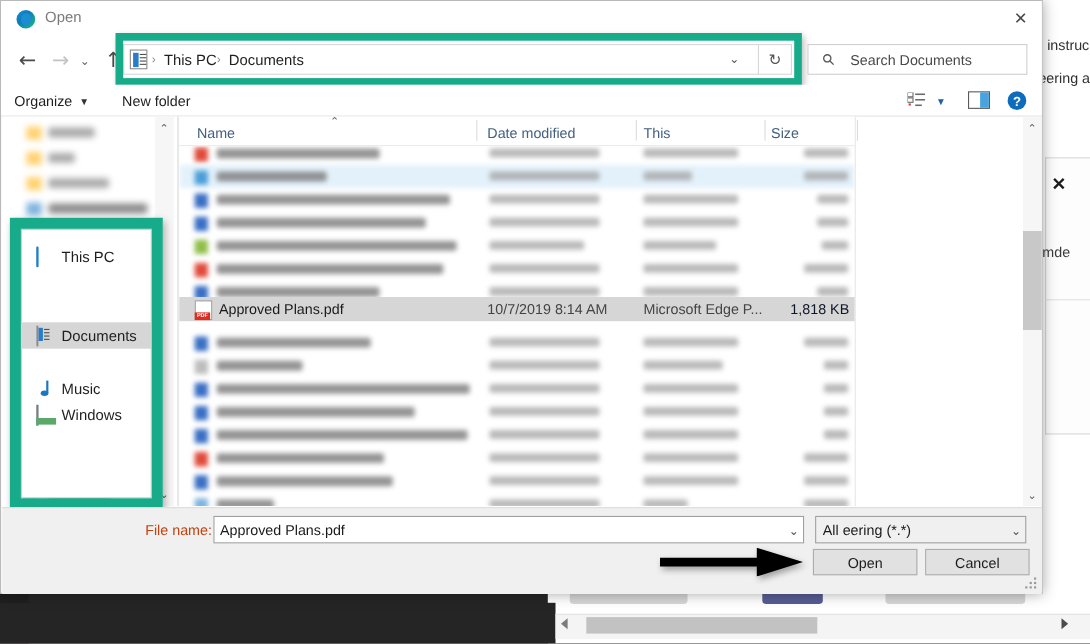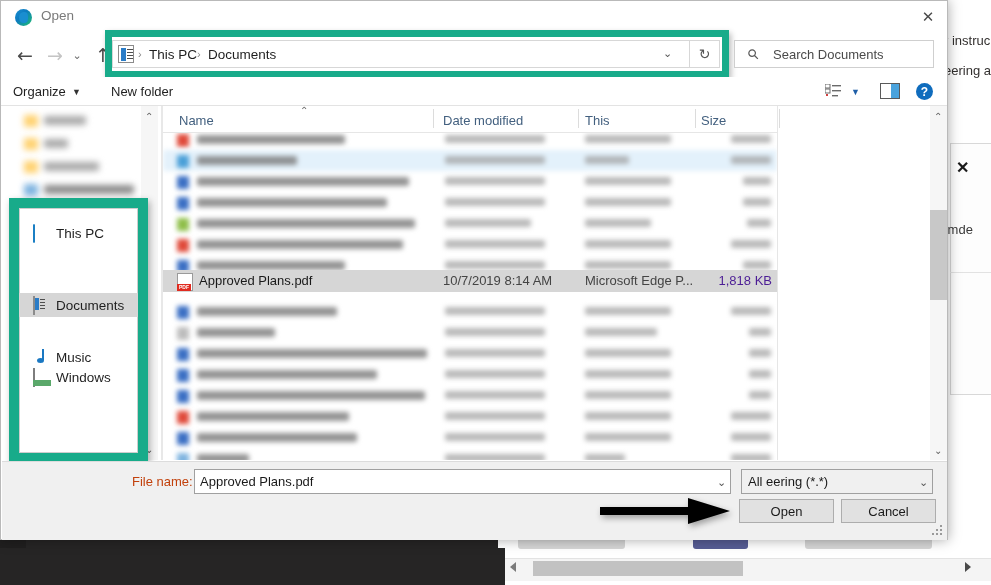--- a/index.html
+++ b/index.html
@@ -250,21 +250,21 @@
     content:"PDF";position:absolute;left:-1px;bottom:-1px;width:14px;height:7px;
     background:#e02b20;color:#ffffff;font-size:5px;font-weight:bold;line-height:7px;
     text-align:center;font-family:"Liberation Sans",sans-serif;
   }
   .fname{position:absolute;left:36px;top:3px;font-size:13px;color:#1a1a1a;
     font-family:"Liberation Sans",sans-serif;white-space:nowrap;}
   .fdate{position:absolute;left:280px;top:3px;font-size:13px;color:#444;
     font-family:"Liberation Sans",sans-serif;}
   .ftype{position:absolute;left:422px;top:3px;font-size:13px;color:#444;
     font-family:"Liberation Sans",sans-serif;}
-  .fsize{position:absolute;right:5px;top:3px;font-size:13px;color:#4c1d95;
+  .fsize{position:absolute;right:5px;top:3px;font-size:13px;color:#0f172a;
     font-family:"Liberation Sans",sans-serif;}
   .blurrow{position:absolute;left:0;width:614px;height:21px;filter:blur(2.6px);}
   .br-ic{position:absolute;left:14px;top:5px;width:12px;height:13px;border-radius:1px;}
   .br-nm{position:absolute;left:34px;top:6px;height:9px;background:#7d7d7d;border-radius:2px;opacity:.82;}
   .br-dt{position:absolute;left:282px;top:6px;width:100px;height:8px;background:#9b9b9b;border-radius:2px;opacity:.7;}
   .br-tp{position:absolute;left:422px;top:6px;width:86px;height:8px;background:#9b9b9b;border-radius:2px;opacity:.7;}
   .br-sz{position:absolute;right:6px;top:6px;width:40px;height:8px;background:#9b9b9b;border-radius:2px;opacity:.7;}
 
   
   #main-scroll{position:absolute;left:929px;top:105px;width:17px;height:354px;background:#f6f6f6;}
@@ -411,21 +411,21 @@
   <div id="hl-sidebar-inner"></div>
 
   <div class="side-item" style="top:220px;">
     <span class="si-icon"><span class="ic-thispc"></span></span>
     <span class="si-label">This PC</span>
   </div>
   <div class="side-item selected" style="top:292px;">
     <span class="si-icon"><span class="ic-doc"></span></span>
     <span class="si-label">Documents</span>
   </div>
-  <div class="side-item" style="top:340px;align-items:flex-end;">
+  <div class="side-item" style="top:340px;">
     <span class="si-icon"><span class="ic-music"></span></span>
     <span class="si-label">Music</span>
   </div>
   <div class="side-item" style="top:364px;">
     <span class="si-icon"><span class="ic-pictures"></span></span>
     <span class="si-label">Windows</span>
   </div>
 
   <div id="hl-sidebar"></div>
 

